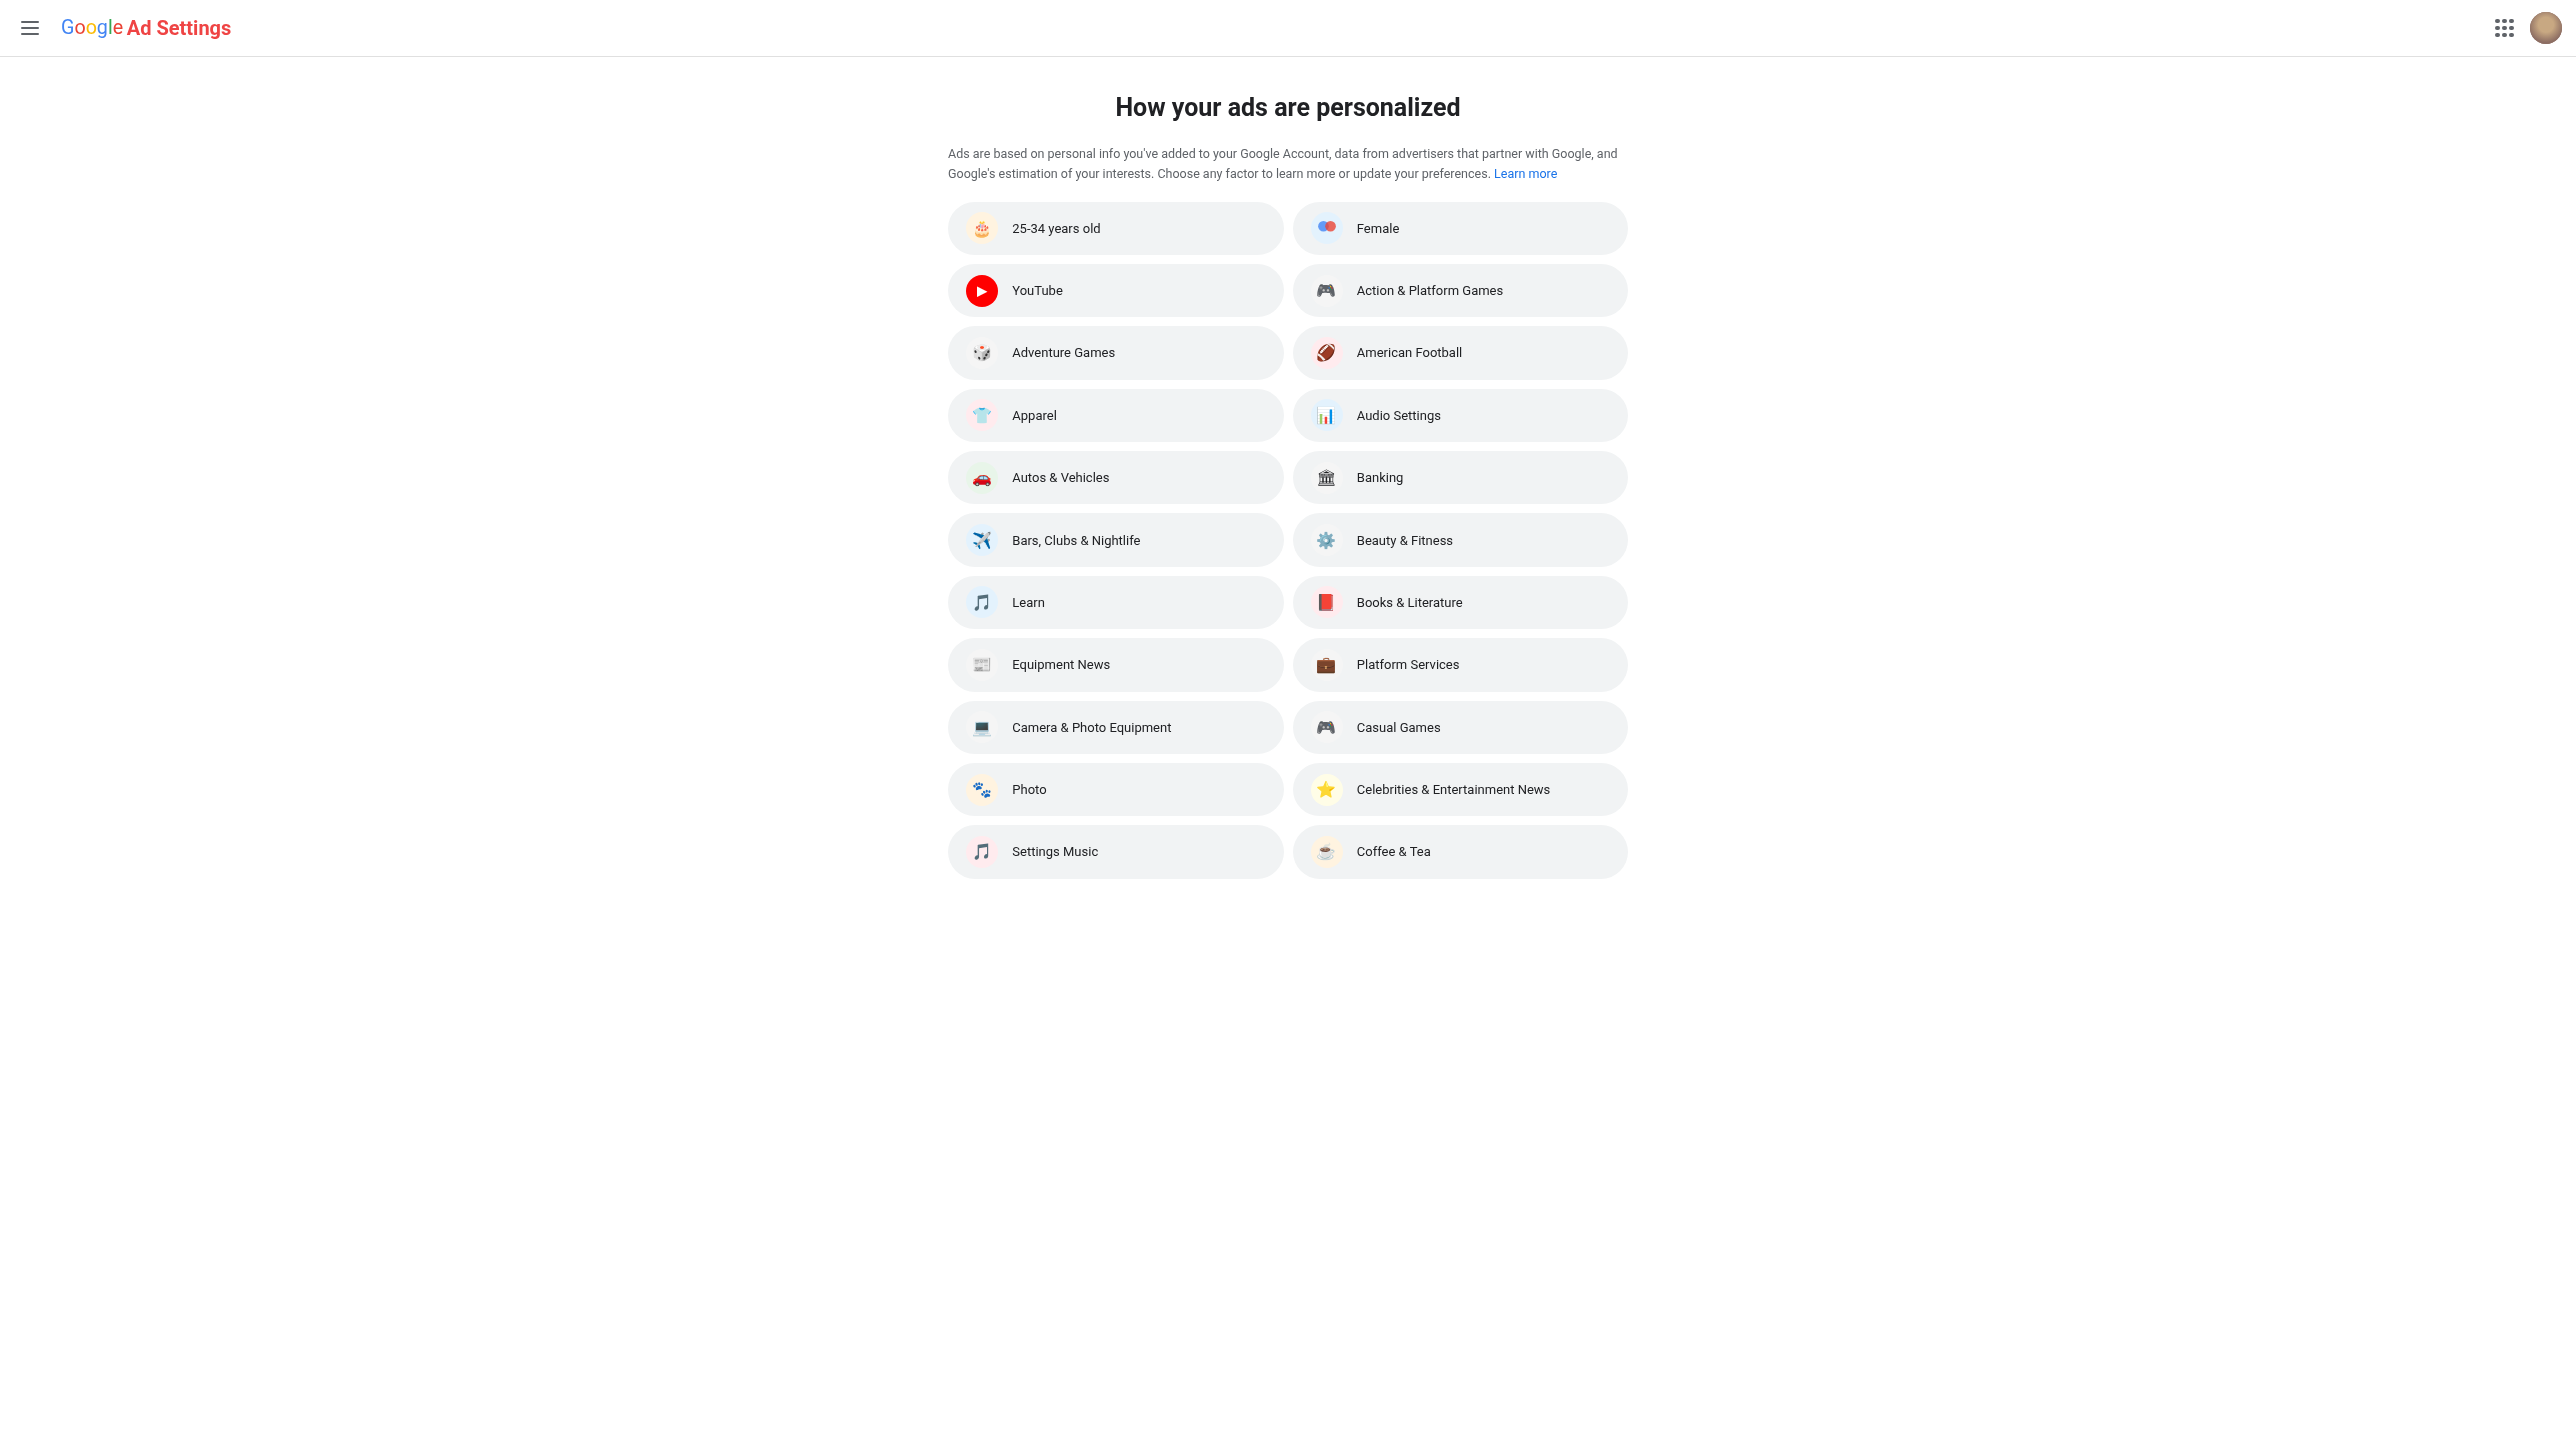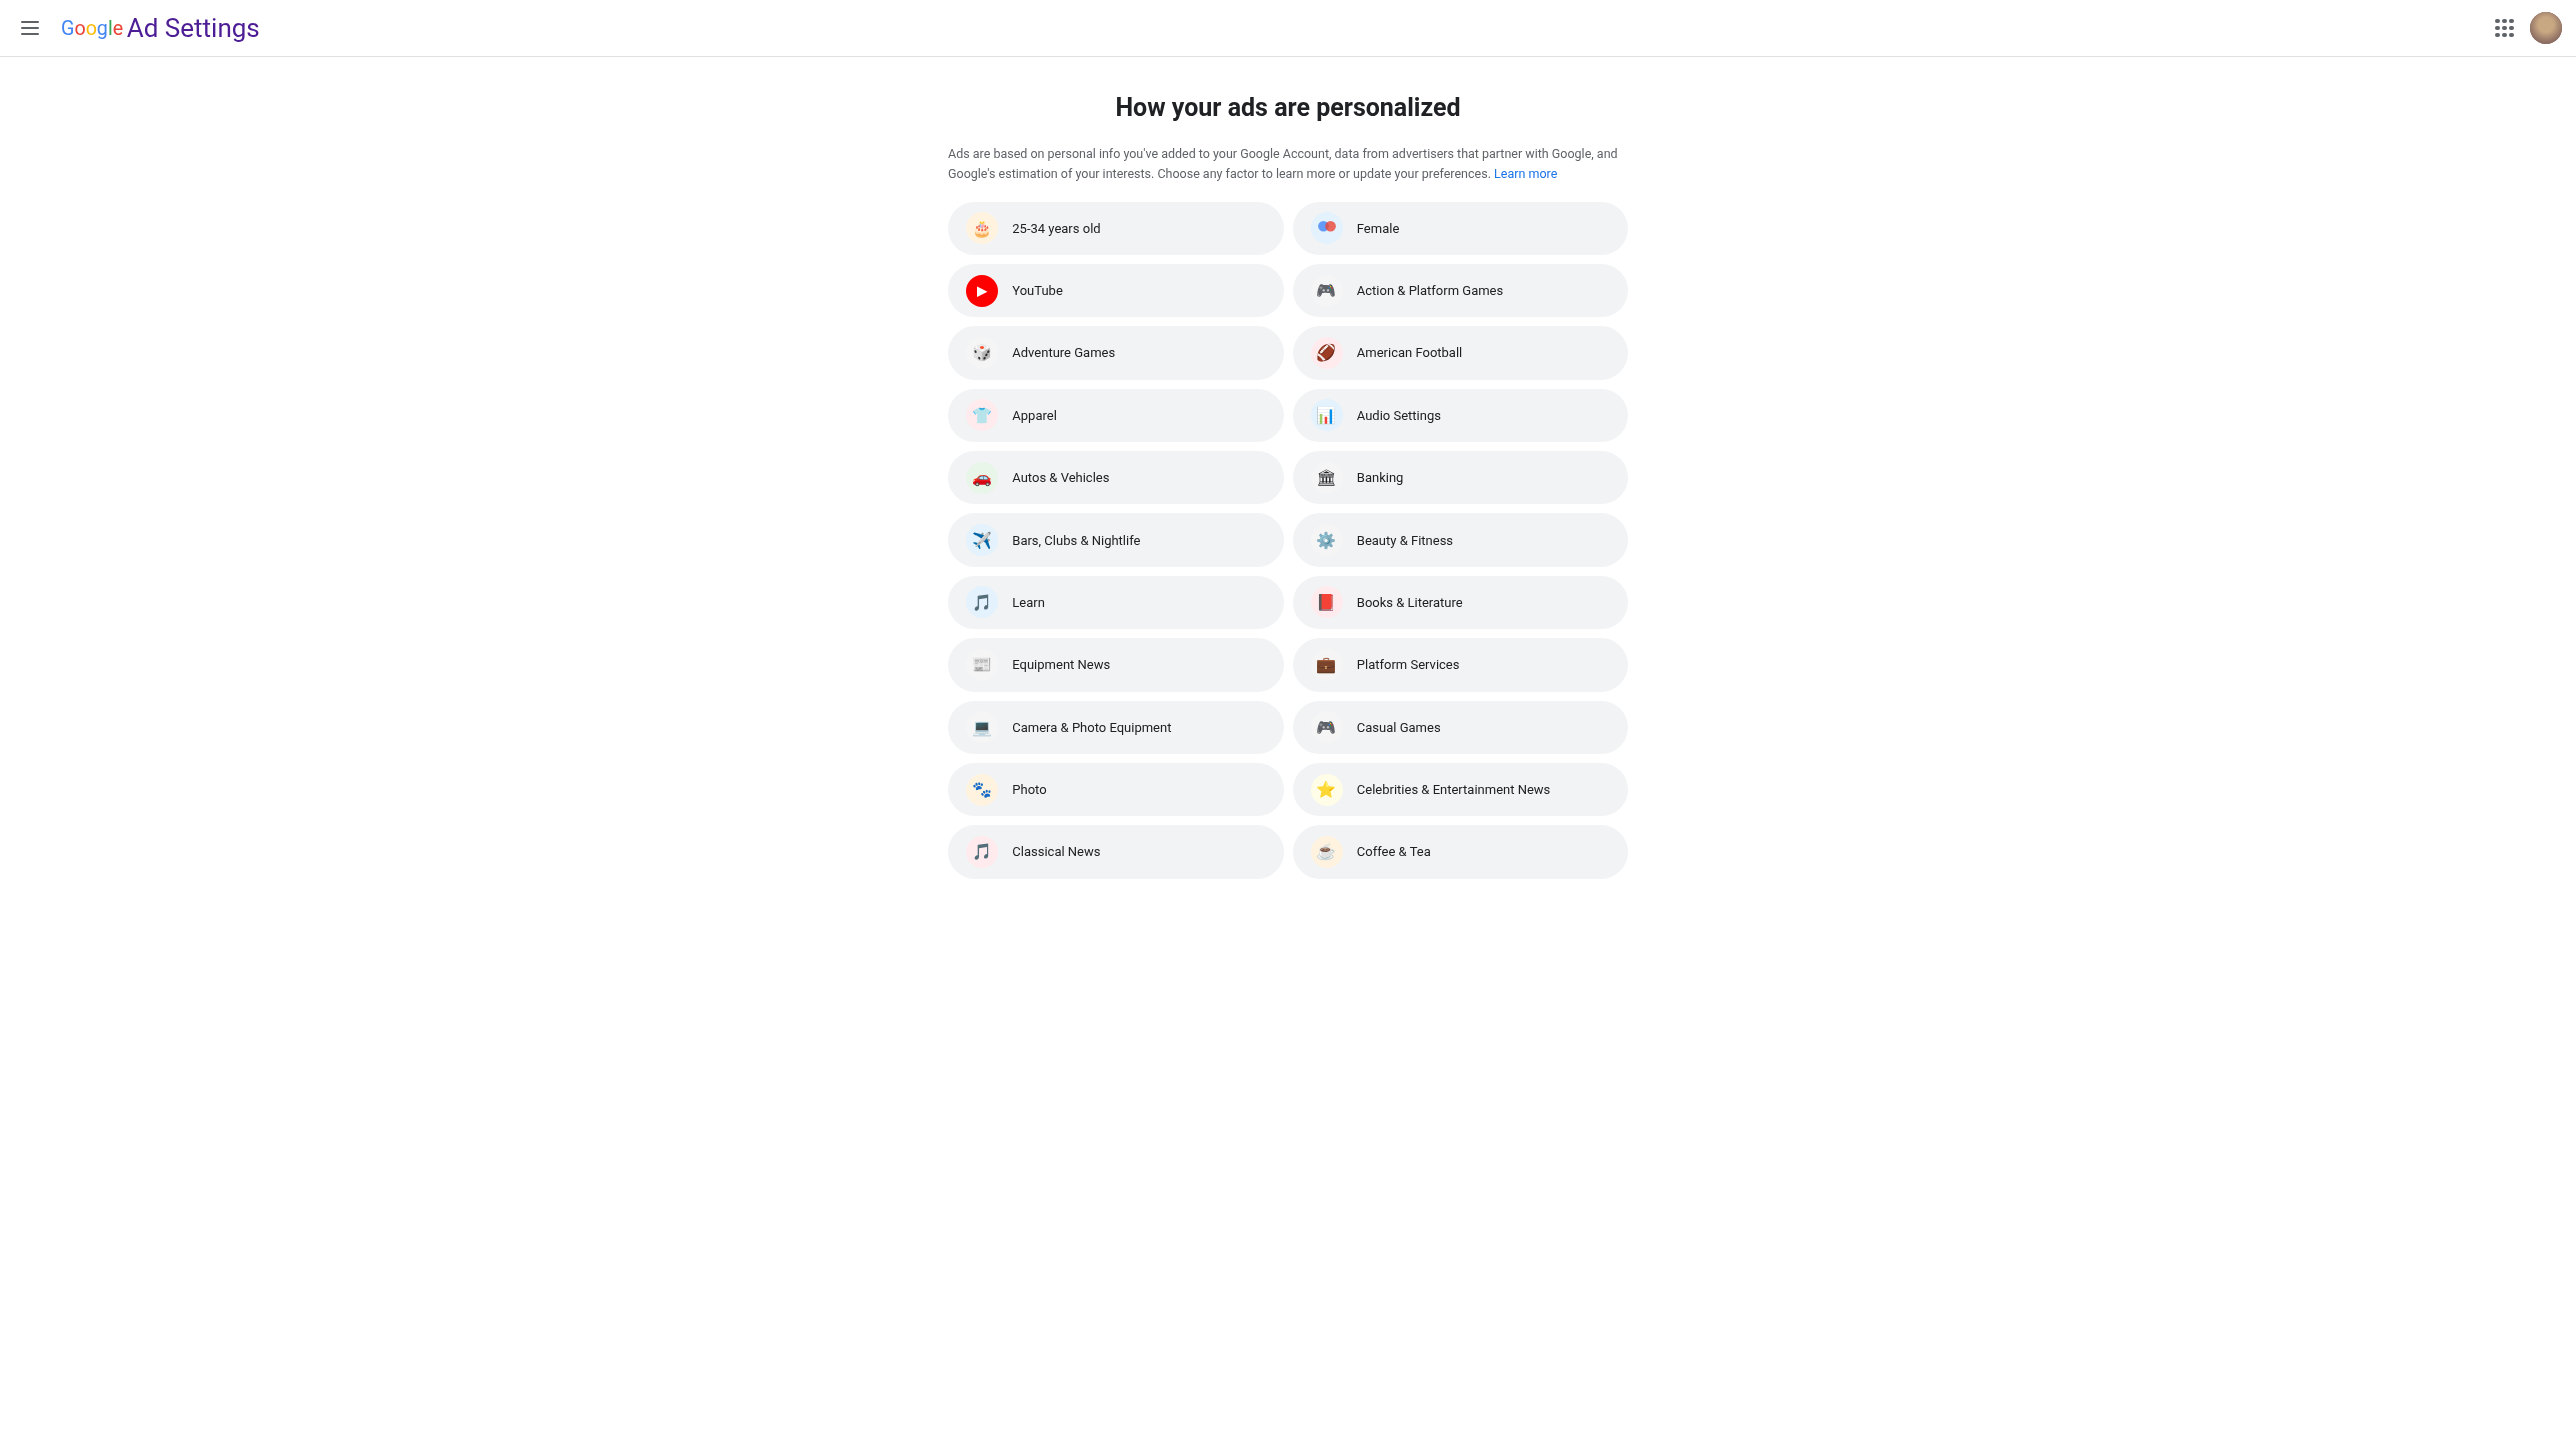--- a/index.html
+++ b/index.html
@@ -49,23 +49,23 @@
       font-weight: 400;
     }
     .logo-google {
       display: flex;
     }
     .g-blue { color: #4285F4; }
     .g-red { color: #EA4335; }
     .g-yellow { color: #FBBC05; }
     .g-green { color: #34A853; }
     .logo-ad-settings {
-      color: #4c1d95;
-      font-size: 26px;
-      font-weight: 400;
+      color: #ef4444;
+      font-size: 20px;
+      font-weight: 700;
     }
     .header-right {
       display: flex;
       align-items: center;
       gap: 7.2px;
     }
     .grid-icon {
       width: 36px;
       height: 36px;
       display: flex;
@@ -324,21 +324,21 @@
       <div class="interest-card">
       <div class="interest-icon icon-orange">🐾</div>
       <span class="interest-label">Photo</span>
     </div>
       <div class="interest-card">
       <div class="interest-icon icon-yellow">⭐</div>
       <span class="interest-label">Celebrities &amp; Entertainment News</span>
     </div>
       <div class="interest-card">
       <div class="interest-icon icon-red">🎵</div>
-      <span class="interest-label">Classical News</span>
+      <span class="interest-label">Settings Music</span>
     </div>
       <div class="interest-card">
       <div class="interest-icon icon-orange">☕</div>
       <span class="interest-label">Coffee &amp; Tea</span>
     </div>
     </div>
 </main>
 
 
 </body></html>

